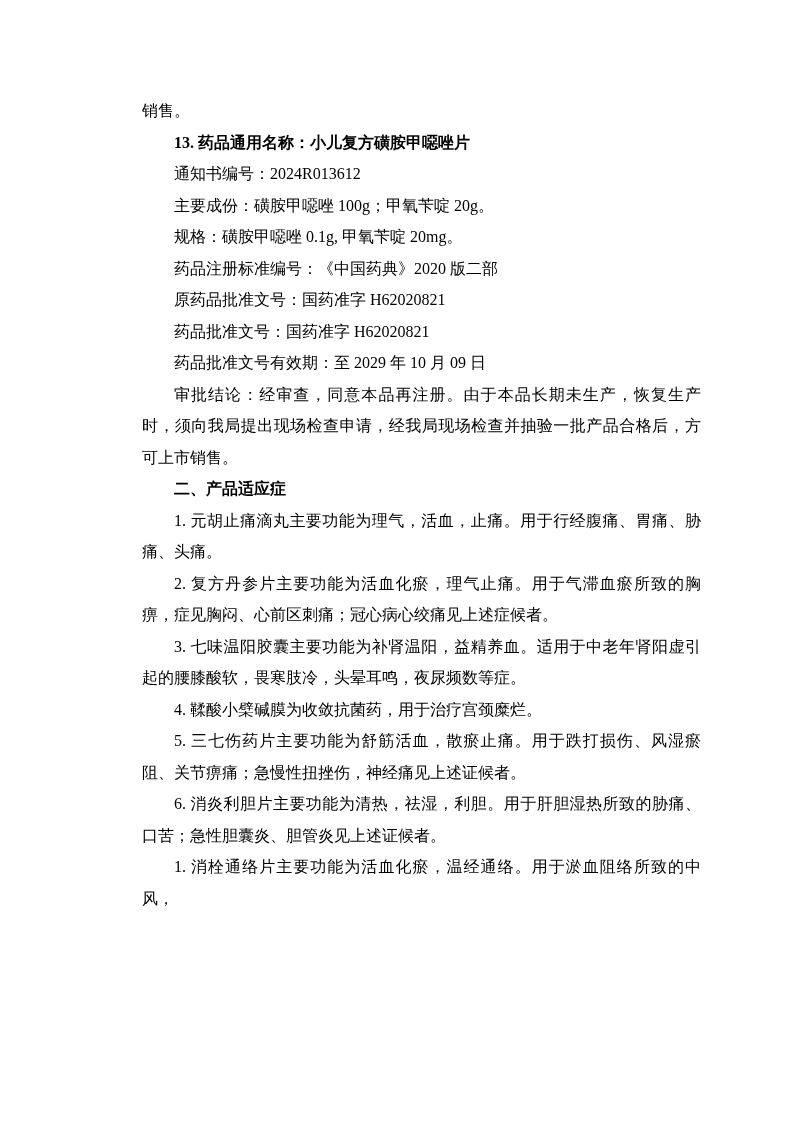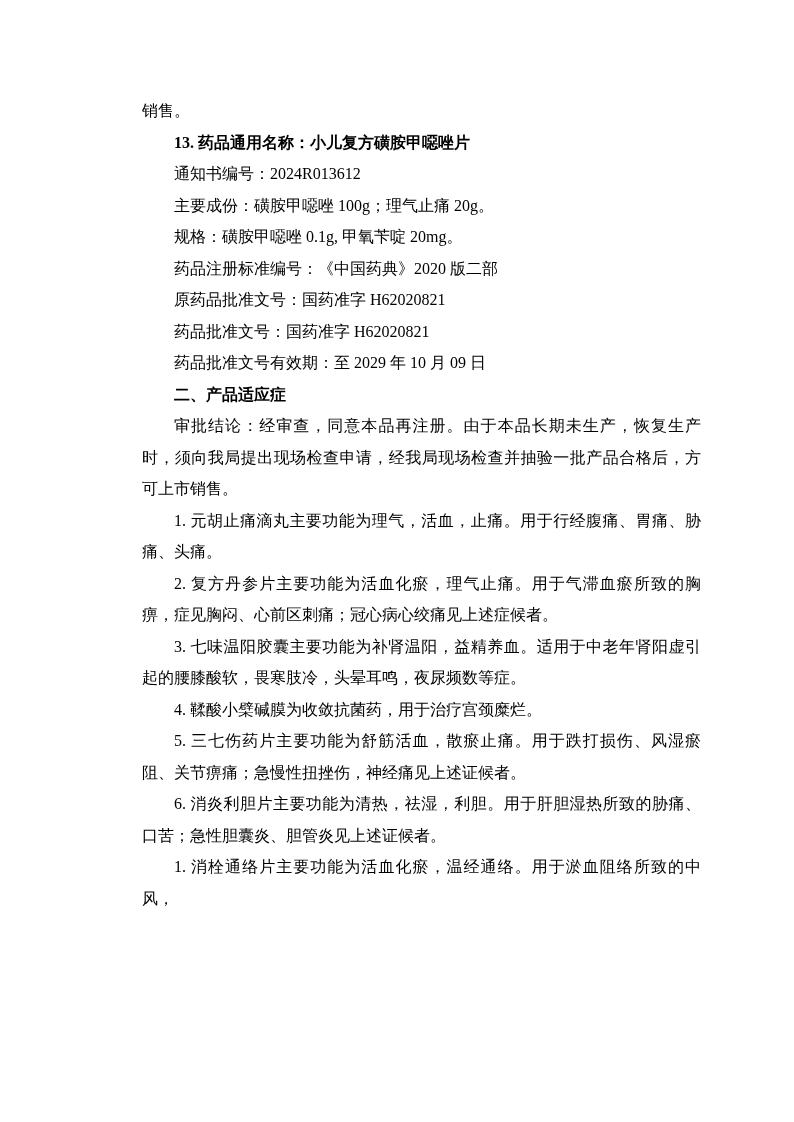--- a/index.html
+++ b/index.html
@@ -39,30 +39,30 @@
 </head>
 <body>
 
 <div class="page">
 
   <p class="line">销售。</p>
 
   <p class="line indent bold">13. 药品通用名称：小儿复方磺胺甲噁唑片</p>
 
   <p class="line indent">通知书编号：2024R013612</p>
-  <p class="line indent">主要成份：磺胺甲噁唑 100g；理气止痛 20g。</p>
+  <p class="line indent">主要成份：磺胺甲噁唑 100g；甲氧苄啶 20g。</p>
   <p class="line indent">规格：磺胺甲噁唑 0.1g, 甲氧苄啶 20mg。</p>
   <p class="line indent">药品注册标准编号：《中国药典》2020 版二部</p>
   <p class="line indent">原药品批准文号：国药准字 H62020821</p>
   <p class="line indent">药品批准文号：国药准字 H62020821</p>
   <p class="line indent">药品批准文号有效期：至 2029 年 10 月 09 日</p>
 
+  <p class="line indent">审批结论：经审查，同意本品再注册。由于本品长期未生产，恢复生产时，须向我局提出现场检查申请，经我局现场检查并抽验一批产品合格后，方可上市销售。</p>
+
   <p class="line indent bold">二、产品适应症</p>
-
-  <p class="line indent">审批结论：经审查，同意本品再注册。由于本品长期未生产，恢复生产时，须向我局提出现场检查申请，经我局现场检查并抽验一批产品合格后，方可上市销售。</p>
 
   <p class="line indent">1. 元胡止痛滴丸主要功能为理气，活血，止痛。用于行经腹痛、胃痛、胁痛、头痛。</p>
   <p class="line indent">2. 复方丹参片主要功能为活血化瘀，理气止痛。用于气滞血瘀所致的胸痹，症见胸闷、心前区刺痛；冠心病心绞痛见上述症候者。</p>
   <p class="line indent">3. 七味温阳胶囊主要功能为补肾温阳，益精养血。适用于中老年肾阳虚引起的腰膝酸软，畏寒肢冷，头晕耳鸣，夜尿频数等症。</p>
   <p class="line indent">4. 鞣酸小檗碱膜为收敛抗菌药，用于治疗宫颈糜烂。</p>
   <p class="line indent">5. 三七伤药片主要功能为舒筋活血，散瘀止痛。用于跌打损伤、风湿瘀阻、关节痹痛；急慢性扭挫伤，神经痛见上述证候者。</p>
   <p class="line indent">6. 消炎利胆片主要功能为清热，祛湿，利胆。用于肝胆湿热所致的胁痛、口苦；急性胆囊炎、胆管炎见上述证候者。</p>
   <p class="line indent">1. 消栓通络片主要功能为活血化瘀，温经通络。用于淤血阻络所致的中风，</p>
 
 </div>

